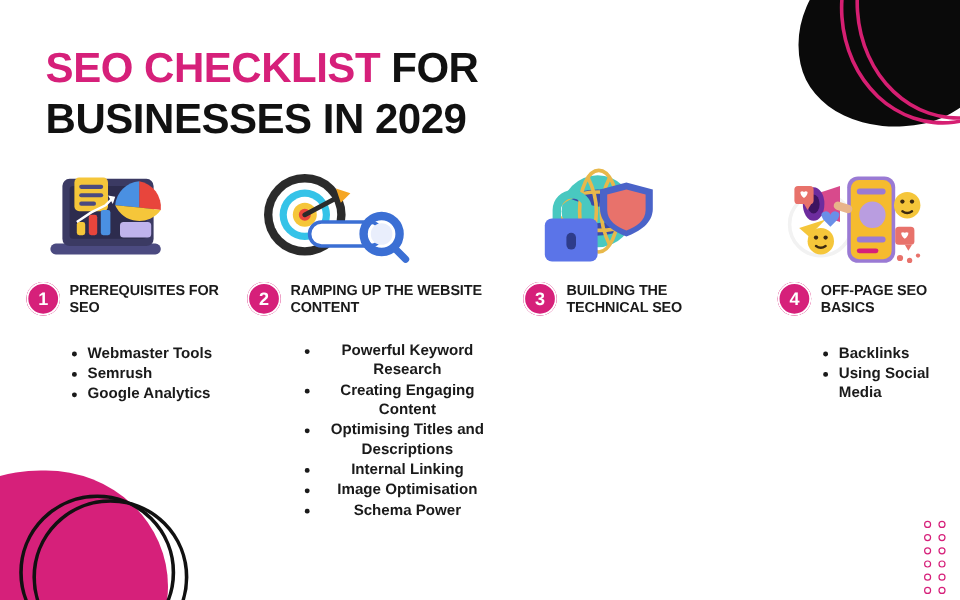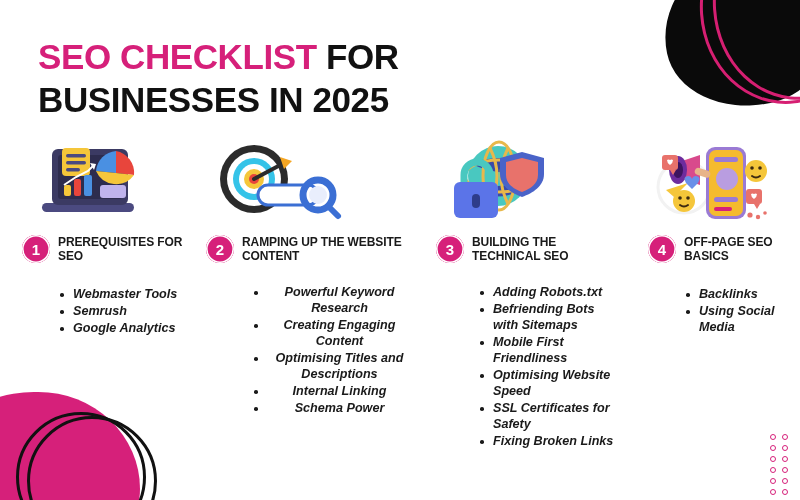--- a/index.html
+++ b/index.html
@@ -183,21 +183,20 @@
   .col-4 .bullet-list { padding-left: 38px; }
 
   .bullet-item {
     position: relative;
     font-size: 12.6px;
     font-weight: 700;
     line-height: 1.27;
     color: #1a1a1a;
     margin-bottom: 1px;
     padding-left: 13px;
-    font-style: italic;
   }
   .bullet-item::before {
     content: "";
     position: absolute;
     left: 0;
     top: 6px;
     width: 3.6px;
     height: 3.6px;
     border-radius: 50%;
     background: #1a1a1a;
@@ -224,21 +223,21 @@
     <div class="deco-dot"></div>
     <div class="deco-dot"></div>
     <div class="deco-dot"></div>
     <div class="deco-dot"></div>
     <div class="deco-dot"></div>
     <div class="deco-dot"></div>
   </div>
 
   <div class="title-block">
     <div class="title-line"><span class="title-accent">SEO CHECKLIST</span><span> FOR</span></div>
-    <div class="title-line">BUSINESSES IN 2025</div>
+    <div class="title-line">BUSINESSES IN 2029</div>
   </div>
 
   <div class="columns">
 
     <div class="col col-1">
       <div class="icon-wrap">
         <svg class="icon-svg" width="118" height="86" viewBox="0 0 118 86">
           <rect x="14" y="66" width="92" height="9" rx="4.5" fill="#4b4a80"></rect>
           <rect x="24" y="12" width="76" height="56" rx="6" fill="#3b3a63"></rect>
           <rect x="30" y="18" width="64" height="44" rx="3" fill="#2d2c4e"></rect>
@@ -287,20 +286,21 @@
       </div>
       <div class="head-row">
         <div class="num-badge">2</div>
         <div class="head-text">RAMPING UP THE WEBSITE CONTENT</div>
       </div>
       <ul class="bullet-list">
         <li class="bullet-item">Powerful Keyword Research</li>
         <li class="bullet-item">Creating Engaging Content</li>
         <li class="bullet-item">Optimising Titles and Descriptions</li>
         <li class="bullet-item">Internal Linking</li>
+        <li class="bullet-item">Image Optimisation</li>
         <li class="bullet-item">Schema Power</li>
       </ul>
     </div>
 
     <div class="col col-3">
       <div class="icon-wrap">
         <svg class="icon-svg" width="120" height="88" viewBox="0 0 120 88">
           <circle cx="56" cy="40" r="30" fill="#49c8c0"></circle>
           <path d="M30 28 Q56 16 82 28 Q70 38 56 36 Q42 34 30 28 Z" fill="#3a4ba8"></path>
           <path d="M34 56 Q56 66 80 54 Q66 48 56 50 Q44 52 34 56 Z" fill="#3a4ba8"></path>
@@ -312,28 +312,20 @@
           <rect x="12" y="46" width="44" height="36" rx="6" fill="#5b74e8"></rect>
           <rect x="30" y="58" width="8" height="14" rx="4" fill="#2e3c8a"></rect>
           <path d="M80 16 L102 22 v16 c0 12 -11 19 -22 23 c-11 -4 -22 -11 -22 -23 V22 Z" fill="#4a63c8"></path>
           <path d="M80 22 L96 26 v13 c0 9 -8 14 -16 17 c-8 -3 -16 -8 -16 -17 V26 Z" fill="#e8726b"></path>
         </svg>
       </div>
       <div class="head-row">
         <div class="num-badge">3</div>
         <div class="head-text">BUILDING THE TECHNICAL SEO</div>
       </div>
-      <ul class="bullet-list">
-        <li class="bullet-item">Adding Robots.txt</li>
-        <li class="bullet-item">Befriending Bots with Sitemaps</li>
-        <li class="bullet-item">Mobile First Friendliness</li>
-        <li class="bullet-item">Optimising Website Speed</li>
-        <li class="bullet-item">SSL Certificates for Safety</li>
-        <li class="bullet-item">Fixing Broken Links</li>
-      </ul>
     </div>
 
     <div class="col col-4">
       <div class="icon-wrap">
         <svg class="icon-svg" width="128" height="90" viewBox="0 0 128 90">
           <circle cx="30" cy="52" r="26" fill="none" stroke="#f2f2f2" stroke-width="3"></circle>
           <rect x="52" y="12" width="40" height="72" rx="9" fill="#9a7ad4"></rect>
           <rect x="55" y="15" width="34" height="66" rx="7" fill="#f5bb2e"></rect>
           <rect x="60" y="22" width="24" height="5" rx="2.5" fill="#9a7ad4"></rect>
           <rect x="60" y="62" width="24" height="5" rx="2.5" fill="#9a7ad4"></rect>

